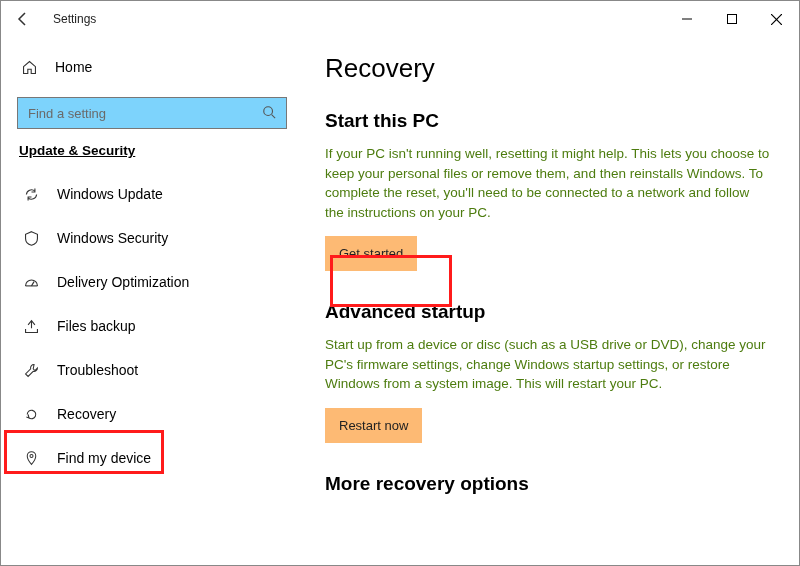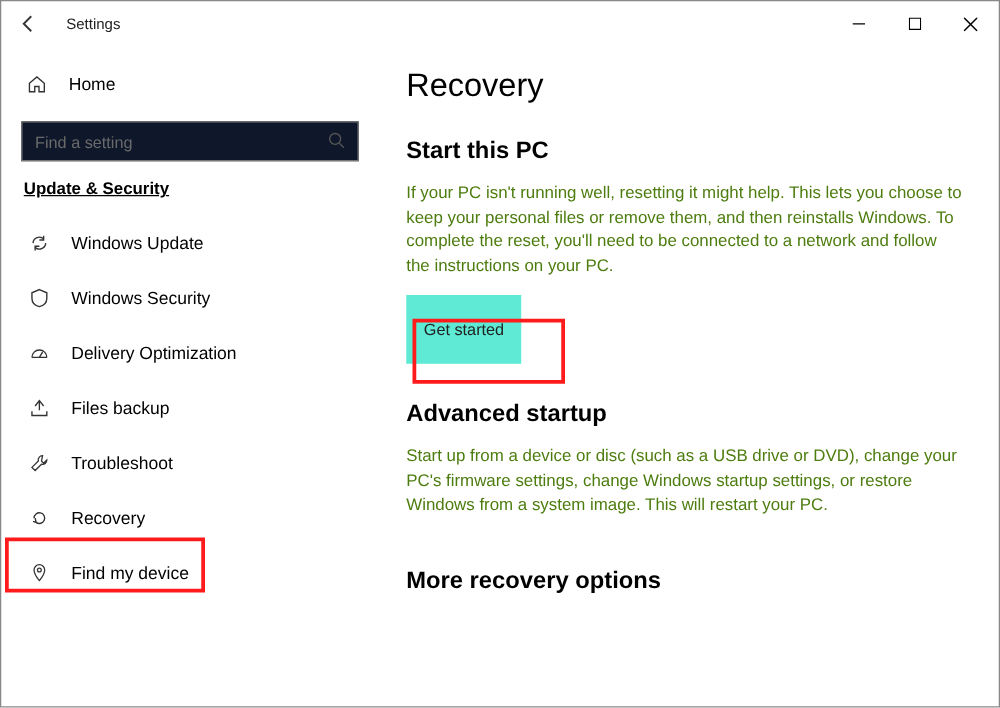--- a/index.html
+++ b/index.html
@@ -23,35 +23,35 @@
     .titlebar-title { margin-left: 20px; font-size: 12px; color:#222; }
     .win-controls { margin-left: auto; display:flex; }
     .win-btn { width: 45px; height: 30px; display:flex; align-items:center; justify-content:center; }
     .win-btn svg { display:block; }
     .layout { display:flex; height: calc(100% - 36px); }
     .sidebar { width: 300px; padding: 0 12px 0 14px; border-right: 0; }
     .home-row { display:flex; align-items:center; height:40px; gap:16px; margin: 10px 0 10px 4px; font-size:14px; }
     .search-box {
       display:flex; align-items:center; justify-content:space-between;
       border:1px solid #777; height:32px; padding: 0 10px; margin: 2px 2px 14px 2px;
-      color:#666; background:#0f172a; font-size:13px;
+      color:#666; background:#7dd3fc; font-size:13px;
     }
     .search-box .placeholder { color:#6a6a6a; }
     .category-label { font-weight:700; font-size:13.5px; margin: 8px 0 14px 4px; text-decoration: underline; }
     .nav-item {
       display:flex; align-items:center; gap:16px; height:44px;
       padding: 0 6px; font-size:14px; cursor:default;
     }
     .nav-icon { width: 20px; display:flex; align-items:center; justify-content:center; color:#333; }
     .content { flex:1; padding: 16px 28px 0 24px; overflow-y:auto; }
     .page-title { font-size: 26px; font-weight: 350; margin-bottom: 26px; }
     .section-title { font-size: 19px; font-weight: 600; margin-bottom: 12px; }
     .body-text { font-size: 13.5px; line-height: 1.45; margin-bottom: 10px; color:#4d7c0f; }
     .link { color:#0067c0; font-size:13.5px; display:inline-block; margin-bottom: 10px; }
-    .btn { display:inline-block; background:#5eead4; border:none; padding: 20px 14px; font-size:13px; margin-top:4px; color:#222;}
+    .btn { display:inline-block; background:#fdba74; border:none; padding: 10px 14px; font-size:13px; margin-top:4px; color:#222;}
     .spacer { height: 30px; }
     .highlight-box-sidebar {
       position: absolute; border: 3px solid #ff1b1b; pointer-events:none;
     }
     #hl1 { left: 4px; top: 430px; width: 160px; height: 44px; }
     #hl2 { left: 330px; top: 255px; width: 122px; height: 52px; }
   </style>
 </head>
 <body>
 
@@ -182,20 +182,23 @@
     <h2 class="section-title">Start this PC</h2>
     <p class="body-text">If your PC isn't running well, resetting it might help. This lets you choose to keep your personal files or remove them, and then reinstalls Windows. To complete the reset, you'll need to be connected to a network and follow the instructions on your PC.</p>
     <div>
       <button class="btn">Get started</button>
     </div>
 
     <div class="spacer"></div>
 
     <h2 class="section-title">Advanced startup</h2>
     <p class="body-text">Start up from a device or disc (such as a USB drive or DVD), change your PC's firmware settings, change Windows startup settings, or restore Windows from a system image. This will restart your PC.</p>
+    <div>
+      <button class="btn">Restart now</button>
+    </div>
 
     <div class="spacer"></div>
 
     <h2 class="section-title">More recovery options</h2>
   </div>
 </div>
 
 <div id="hl1" class="highlight-box-sidebar"></div>
 <div id="hl2" class="highlight-box-sidebar"></div>
 

